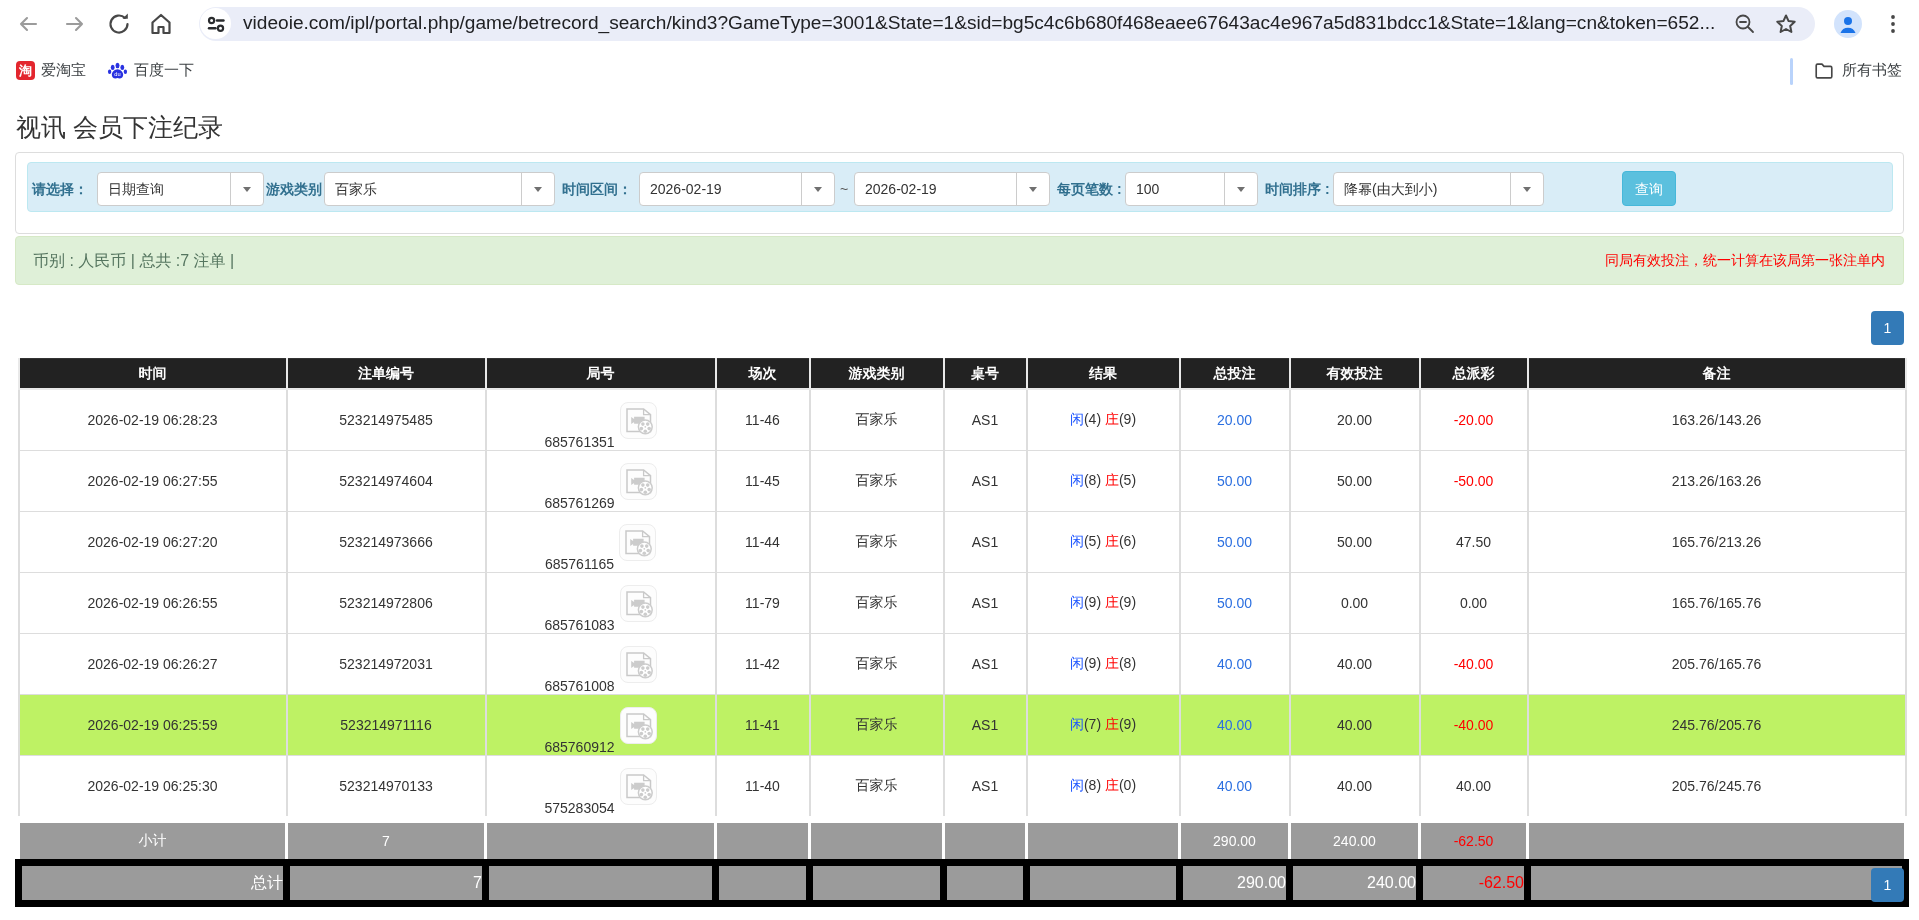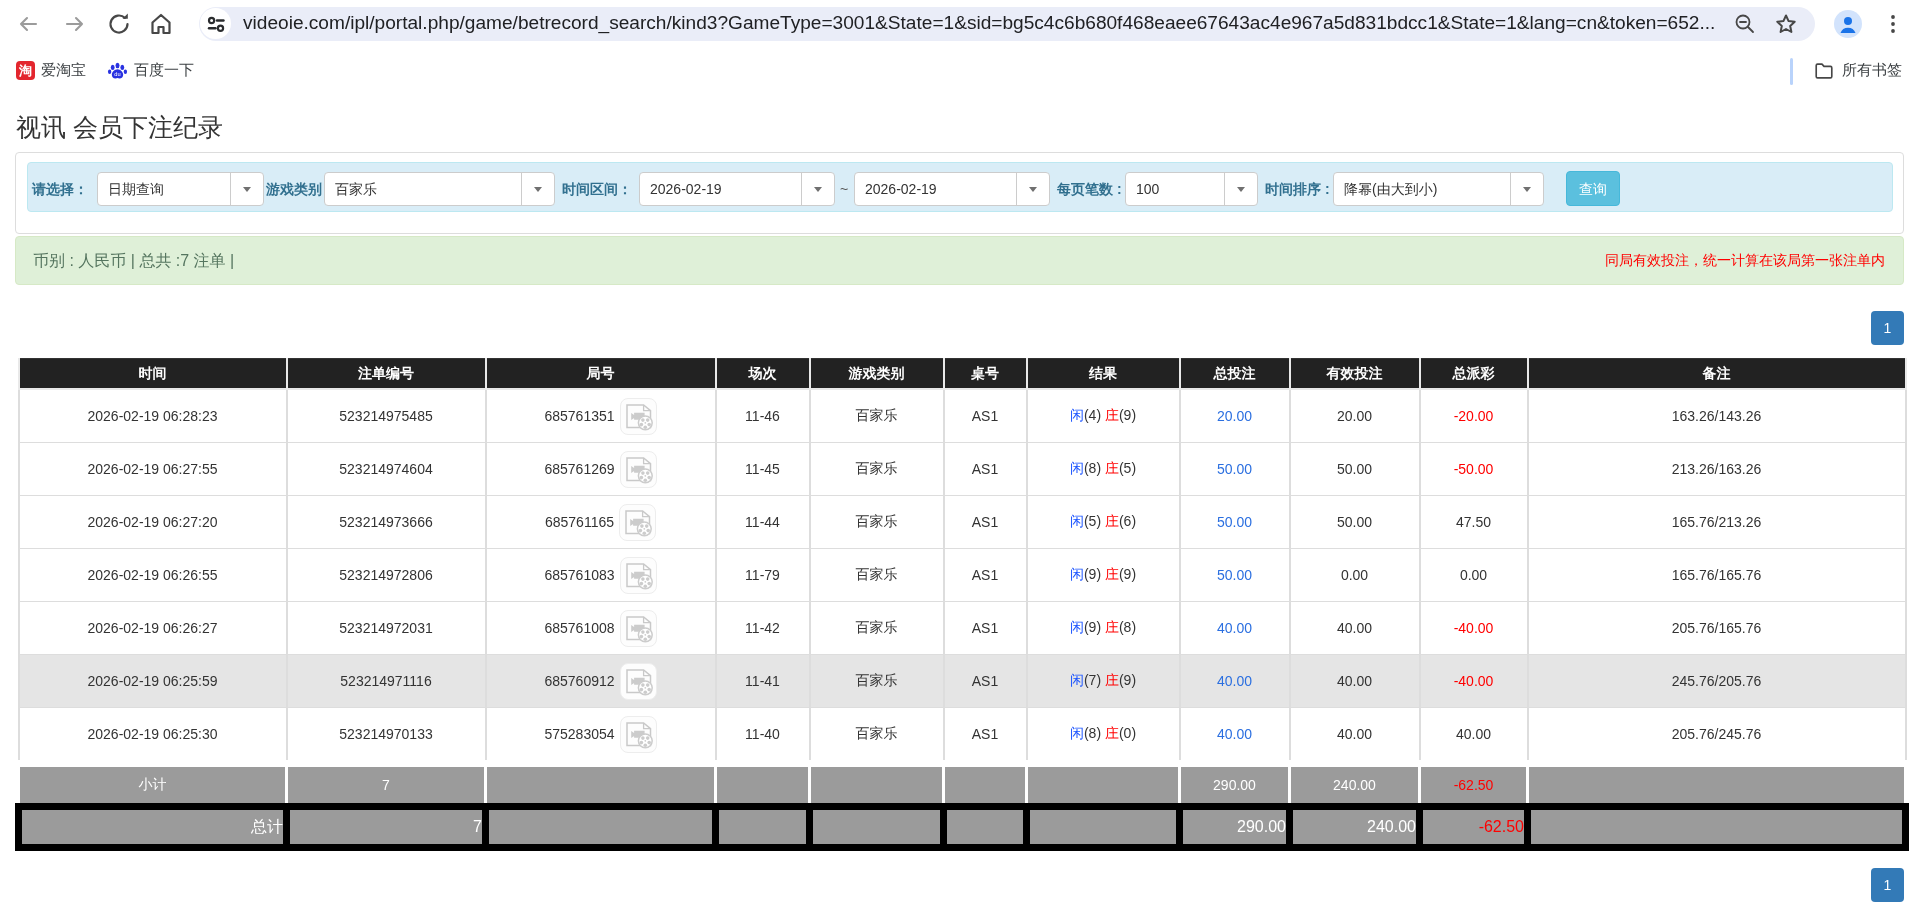--- a/index.html
+++ b/index.html
@@ -13,41 +13,41 @@
 #bmbar{position:absolute;left:0;top:46px;width:1919px;height:48px;background:#fff;}
 .bmtxt{font-size:15px;color:#3c4043;position:absolute;top:0;height:48px;line-height:48px;}
 #title{position:absolute;left:16px;top:111px;font-size:25px;color:#333;font-weight:500;white-space:nowrap;}
 #panel{position:absolute;left:15px;top:152px;width:1887px;height:80px;border:1px solid #ddd;border-radius:4px;background:#fff;}
 #bluebar{position:absolute;left:27px;top:162px;width:1864px;height:48px;background:#d9edf7;border:1px solid #bce8f1;border-radius:4px;}
 .flabel{position:absolute;top:172px;height:34px;line-height:34px;font-size:14px;font-weight:bold;color:#31708f;white-space:nowrap;}
 .combo{position:absolute;top:172px;height:32px;background:#fff;border:1px solid #ccc;border-radius:4px;}
 .combo .ct{position:absolute;left:10px;top:0;height:32px;line-height:32px;font-size:14px;color:#333;white-space:nowrap;}
 .combo .ca{position:absolute;right:0;top:0;bottom:0;width:32px;border-left:1px solid #ccc;}
 .combo .ca:after{content:"";position:absolute;left:50%;top:50%;margin:-2px 0 0 -4.5px;border:4.5px solid transparent;border-top:5.5px solid #707070;border-bottom:none;}
-#btnq{position:absolute;left:1566px;top:171px;width:54px;height:35px;background:#5bc0de;border:1px solid #46b8da;border-radius:4px;color:#fff;font-size:14px;text-align:center;line-height:35px;box-sizing:border-box;}
+#btnq{position:absolute;left:1622px;top:171px;width:54px;height:35px;background:#5bc0de;border:1px solid #46b8da;border-radius:4px;color:#fff;font-size:14px;text-align:center;line-height:35px;box-sizing:border-box;}
 #greenbar{position:absolute;left:15px;top:236px;width:1887px;height:47px;background:#dff0d8;border:1px solid #d6e9c6;border-radius:4px;}
 #greenbar .lt{position:absolute;left:17px;top:0;height:47px;line-height:47px;font-size:16px;color:#55755f;}
 #greenbar .rt{position:absolute;right:18px;top:0;height:47px;line-height:47px;font-size:14px;color:#ff0000;}
 .pag{position:absolute;width:33px;height:34px;background:#337ab7;border-radius:4px;color:#fff;font-size:14px;text-align:center;line-height:34px;}
 
 #tbl{position:absolute;left:15px;top:358px;width:1889px;border-collapse:collapse;table-layout:fixed;}
 #tbl th{background:#222;color:#fff;font-size:14px;font-weight:bold;height:29px;border:2px solid #e9e9e9;border-top:1px solid #333;text-align:center;padding:0;}
 #tbl td{font-size:14px;color:#333;text-align:center;height:52px;border:1px solid #ddd;border-left:2px solid #ddd;border-right:2px solid #ddd;padding:0;}
-#tbl tr.yel td{background:#e5e5e5;}
+#tbl tr.yel td{background:#bef264;}
 #tbl td.blue{color:#2b6fe0;}
 #tbl td.red{color:#ff0000;}
 #tbl tr.tot td{background:#9b9b9b;color:#fff;border:3px solid #fff;border-top:7px solid #fff;height:36px;font-size:14px;}
 #tbl tr.tot2 td{background:#9b9b9b;color:#fff;border:7px solid #000000;height:34px;font-size:16px;text-align:right;}
 #tbl tr.tot2 td.red,#tbl tr.tot td.red{color:#ff0000;}
 #tbl tr.tot td.red{color:#ff0000;}
 .jx{color:#1a53ff;}
 .jz{color:#ff0000;}
 .vbtn{display:inline-block;width:35px;height:35px;border:1px solid #ededed;border-radius:8px;background:#fdfdfd;vertical-align:middle;margin-left:5px;}
 .vbtn svg{display:block;margin:0;}
-.num{display:inline-block;vertical-align:middle;}
+.num{display:inline-block;vertical-align:middle;margin-top:44px;}
 </style>
 </head>
 <body>
 
 <div id="toolbar">
   <svg class="abs" style="left:14px;top:10px" width="28" height="28" viewBox="0 0 28 28">
       <path d="M22 14H7M13 8l-6 6 6 6" stroke="#9b9b9b" stroke-width="2.1" fill="none" stroke-linecap="round" stroke-linejoin="round"></path>
     </svg>
   <svg class="abs" style="left:61px;top:10px" width="28" height="28" viewBox="0 0 28 28">
       <path d="M6 14h15M15 8l6 6-6 6" stroke="#9b9b9b" stroke-width="2.1" fill="none" stroke-linecap="round" stroke-linejoin="round"></path>

